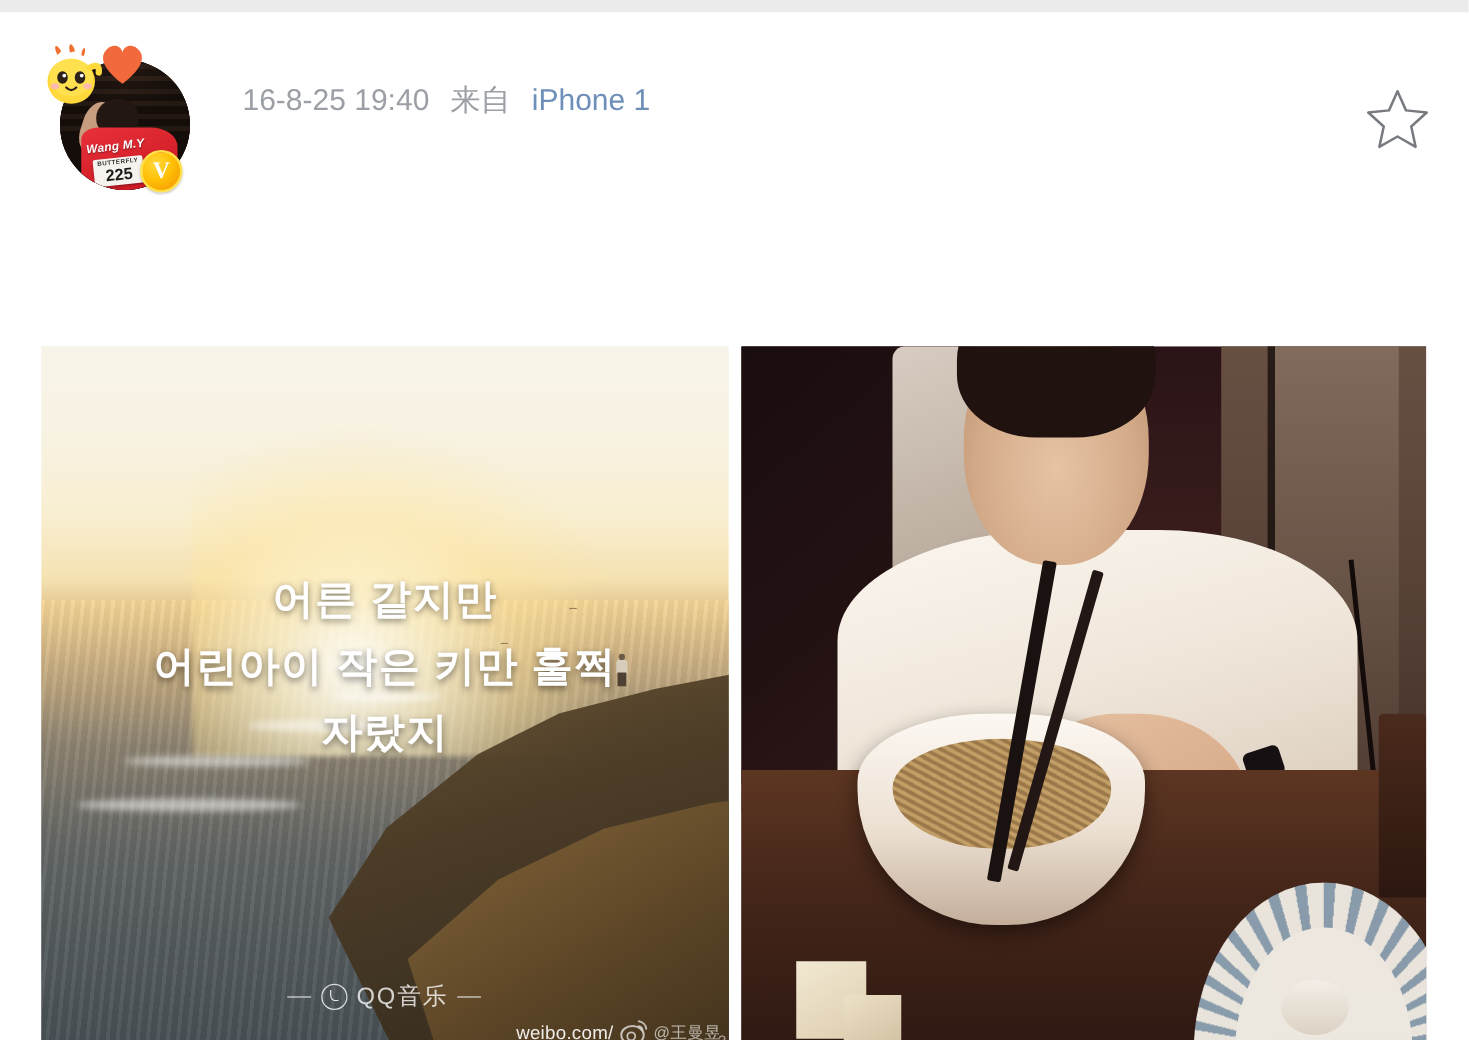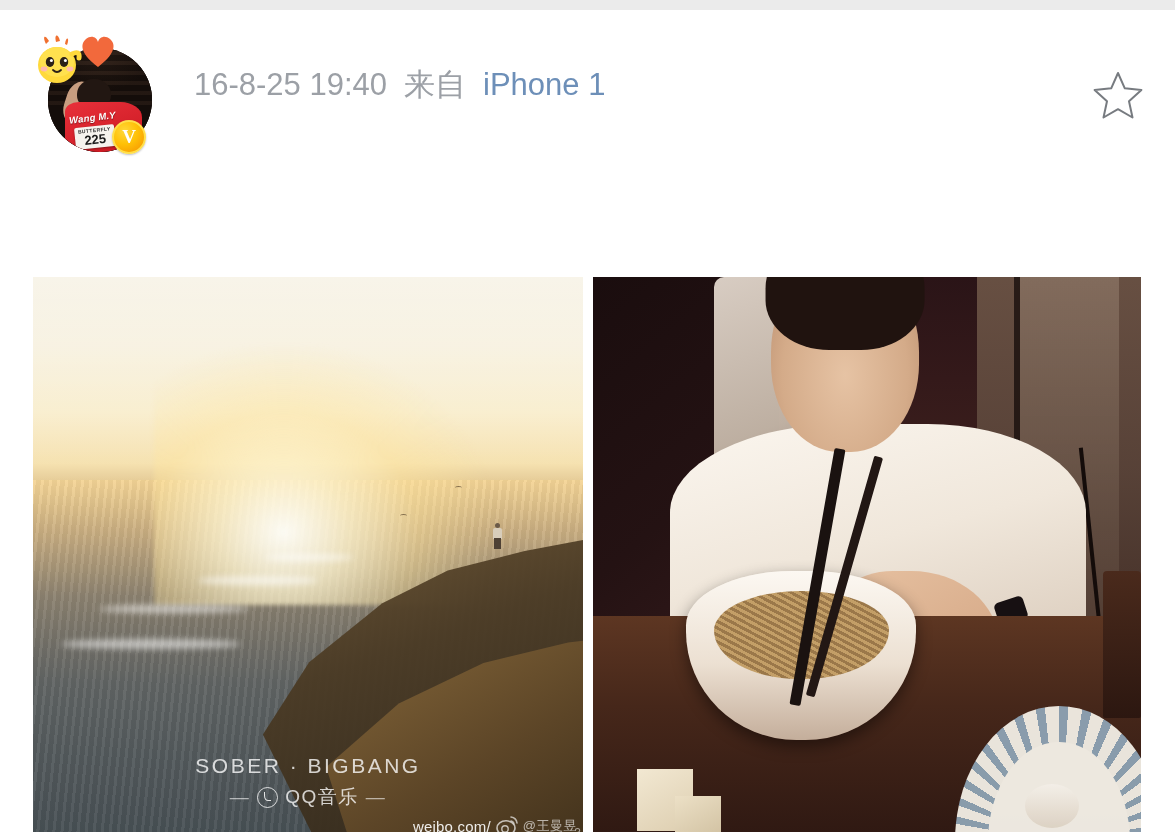--- a/index.html
+++ b/index.html
@@ -213,21 +213,21 @@
   .vip-badge {
     position: relative;
     height: 38px;
     width: 110px;
     flex: 0 0 110px;
   }
 
   
   .time-row {
     margin-top: 14px;
-    font-size: 31px;
+    font-size: 24px;
     color: #9ca0a6;
     display: flex;
     align-items: baseline;
     gap: 17px;
     white-space: nowrap;
   }
   .time-text { color: #9ca0a6; }
   .from-text { color: #9ca0a6; }
   .source-link {
     color: #6d8fb8;
@@ -765,23 +765,27 @@
         <div class="cliff2"></div>
 
         <div class="person">
           <div class="head"></div>
           <div class="body"></div>
           <div class="legs"></div>
         </div>
         <div class="bird" style="right:22%; top:37%;"></div>
         <div class="bird" style="right:32%; top:42%;"></div>
 
+        <div class="lyrics">
+          <span class="lyric-line">어른 같지만</span>
+          <span class="lyric-line">어린아이 작은 키만 훌쩍</span>
+          <span class="lyric-line">자랐지</span>
+        </div>
 
         <div class="qq-block">
-          <div class="qq-title">SOBER · BIGBANG</div>
           <div class="qq-sub">
             <span class="dash">—</span>
             <span class="qq-note-icon"></span>
             <span>QQ音乐</span>
             <span class="dash">—</span>
           </div>
         </div>
 
         <div class="weibo-wm">
           <span class="weibo-url">weibo.com/</span>

